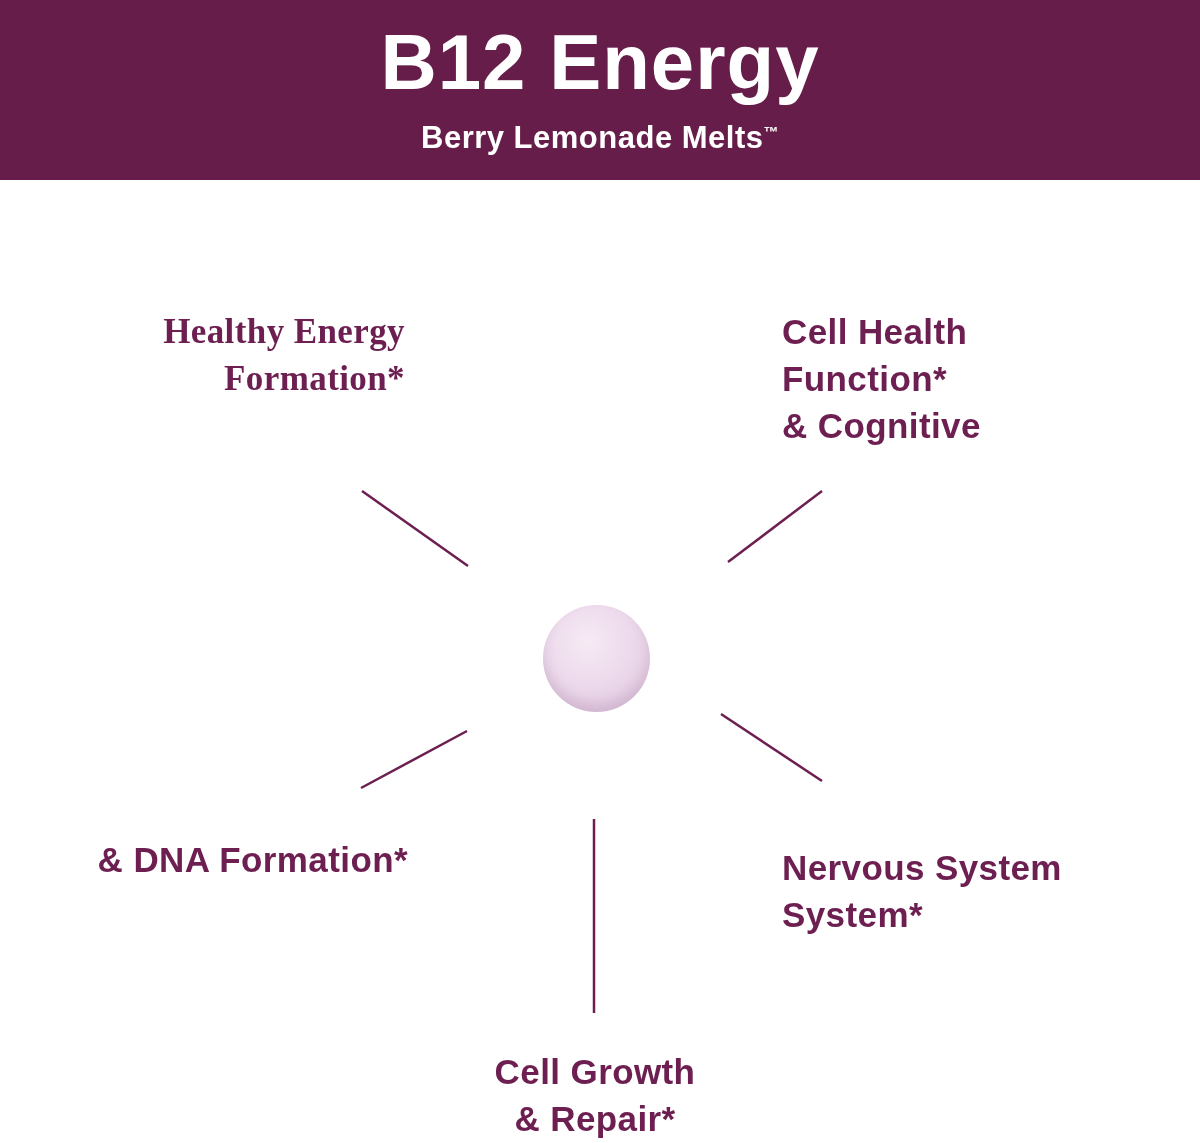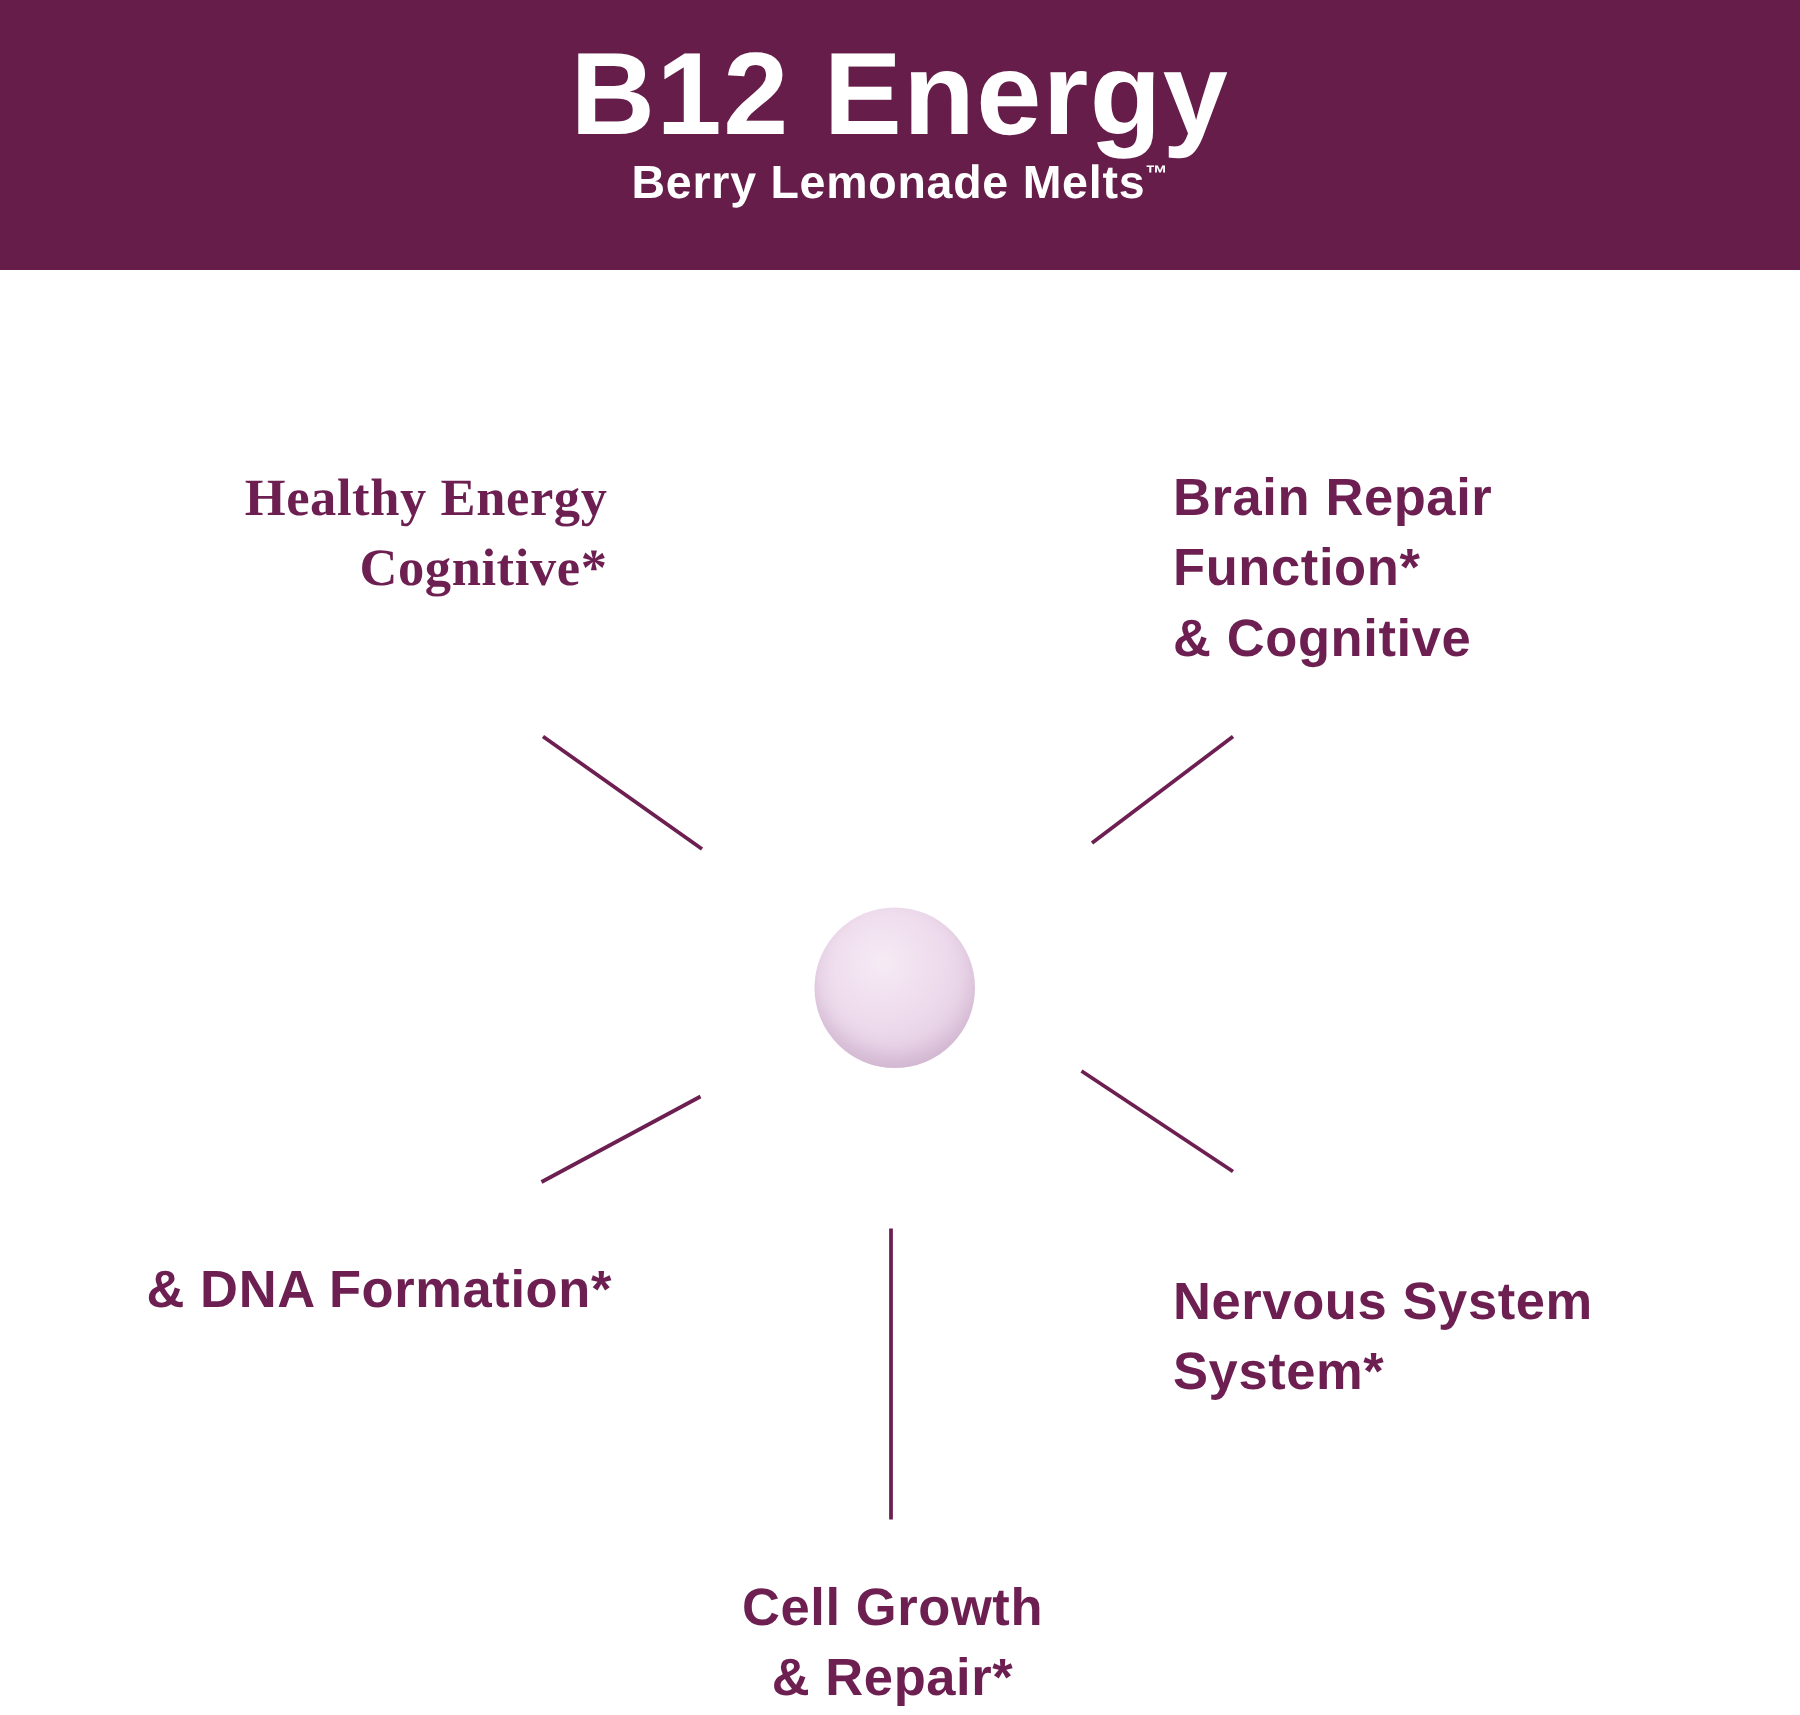--- a/index.html
+++ b/index.html
@@ -27,21 +27,21 @@
     color:var(--header_text);
     text-align:center;
   }
   .hero h1{
     font-size:78px;
     font-weight:800;
     letter-spacing:1px;
     line-height:1.05;
   }
   .hero h2{
-    margin-top:0;
+    margin-top:16px;
     font-size:31px;
     font-weight:700;
     letter-spacing:0.5px;
   }
   .hero h2 sup{
     font-size:15px;
     vertical-align:super;
   }
   
   .lines{
@@ -92,25 +92,25 @@
     <line x1="822" y1="491" x2="728" y2="562"></line>
     <line x1="467" y1="731" x2="361" y2="788"></line>
     <line x1="721" y1="714" x2="822" y2="781"></line>
     <line x1="594" y1="819" x2="594" y2="1013"></line>
   </svg>
 
   <div class="tablet"></div>
 
   <div class="benefit tl">
     <span class="ln">Healthy Energy</span>
-    <span class="ln">Cognitive*</span>
+    <span class="ln">Formation*</span>
   </div>
 
   <div class="benefit tr">
-    <span class="ln">Brain Repair</span>
+    <span class="ln">Cell Health</span>
     <span class="ln">Function*</span>
     <span class="ln">&amp; Cognitive</span>
   </div>
 
   <div class="benefit bl">
     <span class="ln">&amp; DNA Formation*</span>
   </div>
 
   <div class="benefit br">
     <span class="ln">Nervous System</span>

